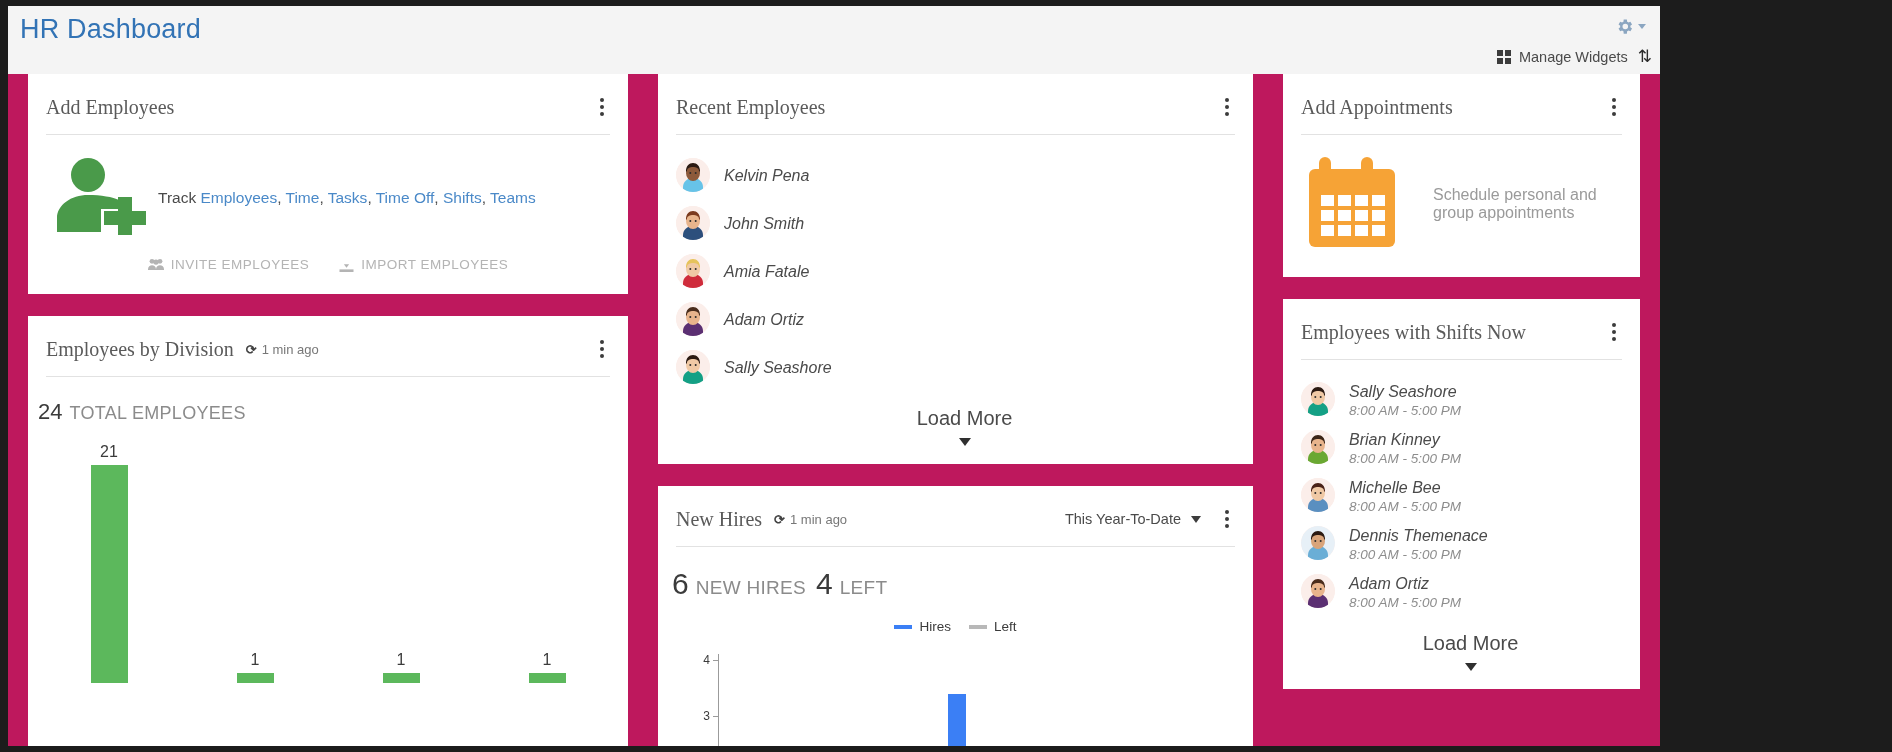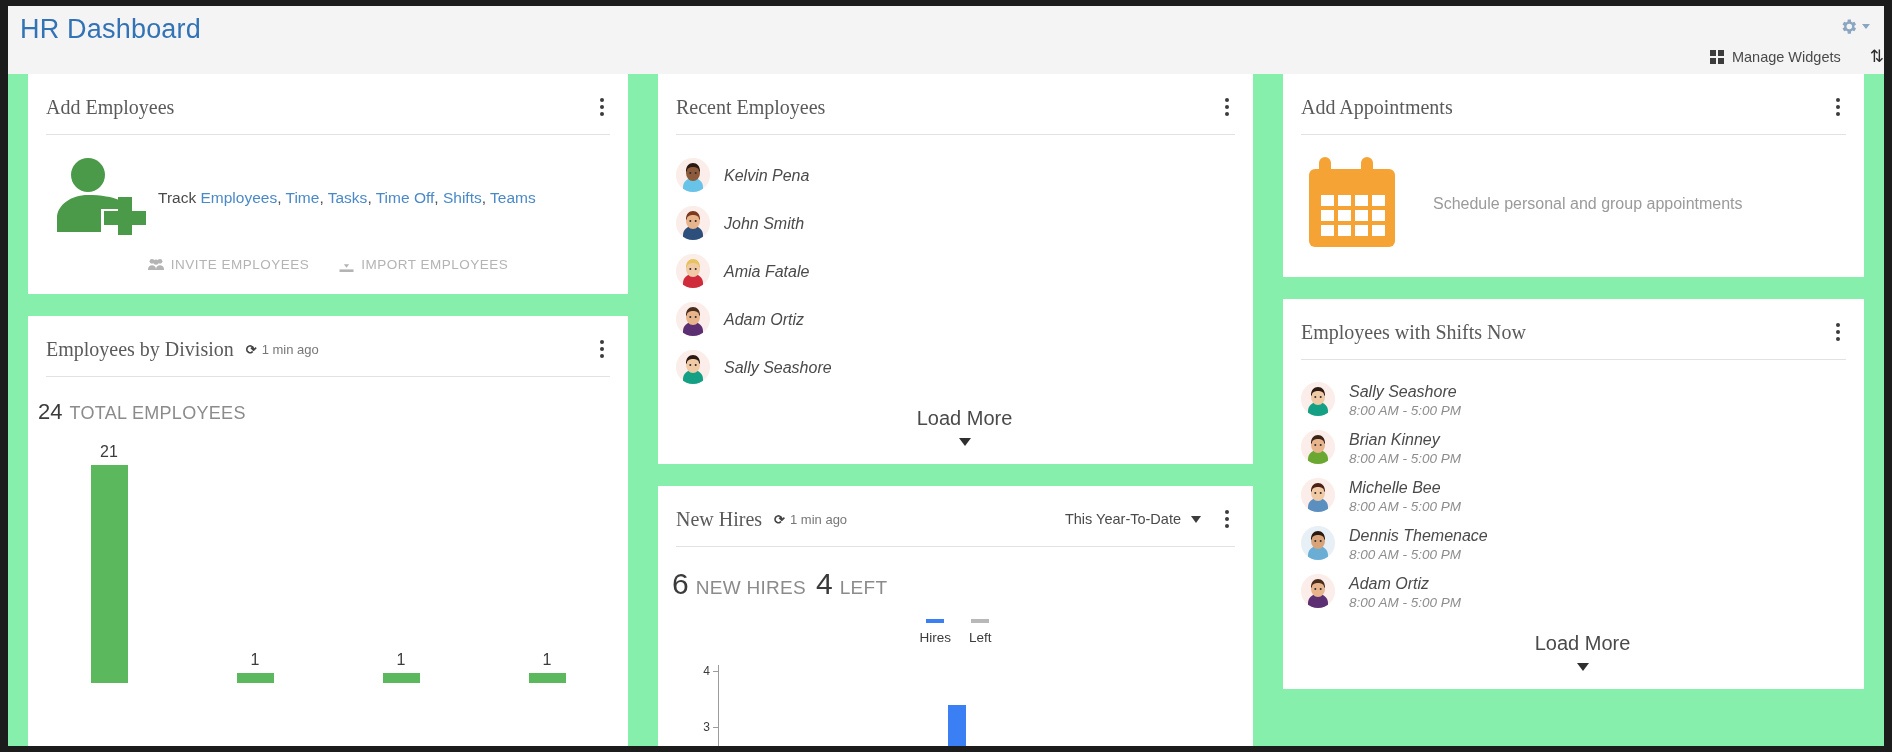--- a/index.html
+++ b/index.html
@@ -10,23 +10,23 @@
     overflow: hidden;
     font-family: "Liberation Sans", sans-serif;
   }
 
   body {
     background: #1c1c1c;
     padding: 6px 8px 6px 8px;
   }
 
   #app {
-    width: 1876px;
+    width: 1652px;
     height: 740px;
-    background: #86efac;
+    background: #be185d;
     position: relative;
     overflow: hidden;
   }
 
   
   .topbar {
     height: 68px;
     background: #f4f4f4;
     position: relative;
   }
@@ -49,25 +49,25 @@
   }
   .gear-icon svg { display: block; }
   .caret-small {
     width: 0; height: 0;
     border-left: 4px solid transparent;
     border-right: 4px solid transparent;
     border-top: 5px solid #8ba6c1;
   }
   .widgets-row {
     position: absolute;
-    right: 0;
+    right: 8px;
     top: 42px;
     display: flex;
     align-items: center;
-    gap: 29px;
+    gap: 10px;
     font-size: 14.5px;
     color: #4a4a4a;
   }
   .manage-widgets {
     display: flex;
     align-items: center;
     gap: 8px;
     cursor: pointer;
   }
   .grid-icon {
@@ -260,21 +260,21 @@
   .hires-num { font-size: 30px; color: #3b3b3b; }
   .hires-lbl { font-size: 19px; color: #8b8b8b; margin: 0 10px 0 7px; letter-spacing: .3px; }
   .legend {
     display: flex;
     justify-content: center;
     gap: 18px;
     padding-top: 18px;
     font-size: 13.5px;
     color: #3b3b3b;
   }
-  .legend-entry { display: flex; align-items: center; gap: 7px; flex-direction: column; }
+  .legend-entry { display: flex; align-items: center; gap: 7px; }
   .legend-swatch { width: 18px; height: 4px; display: block; }
 
   .line-chart {
     position: relative;
     height: 120px;
     margin-top: 12px;
   }
   .y-axis {
     position: absolute;
     left: 20px; top: 0; bottom: 0;

